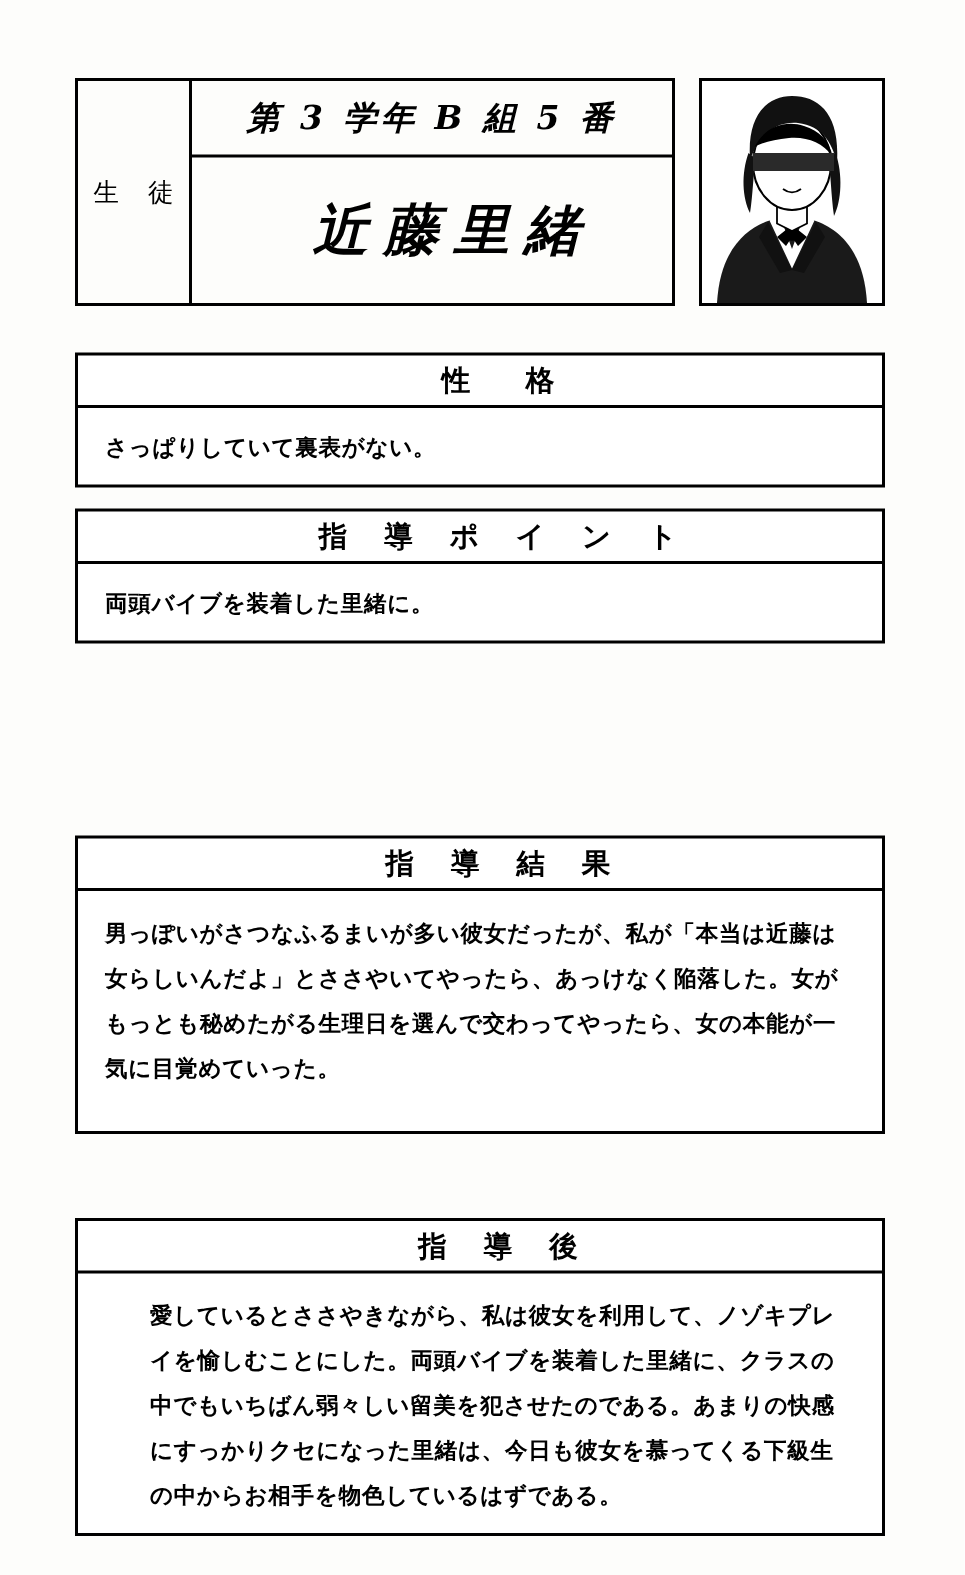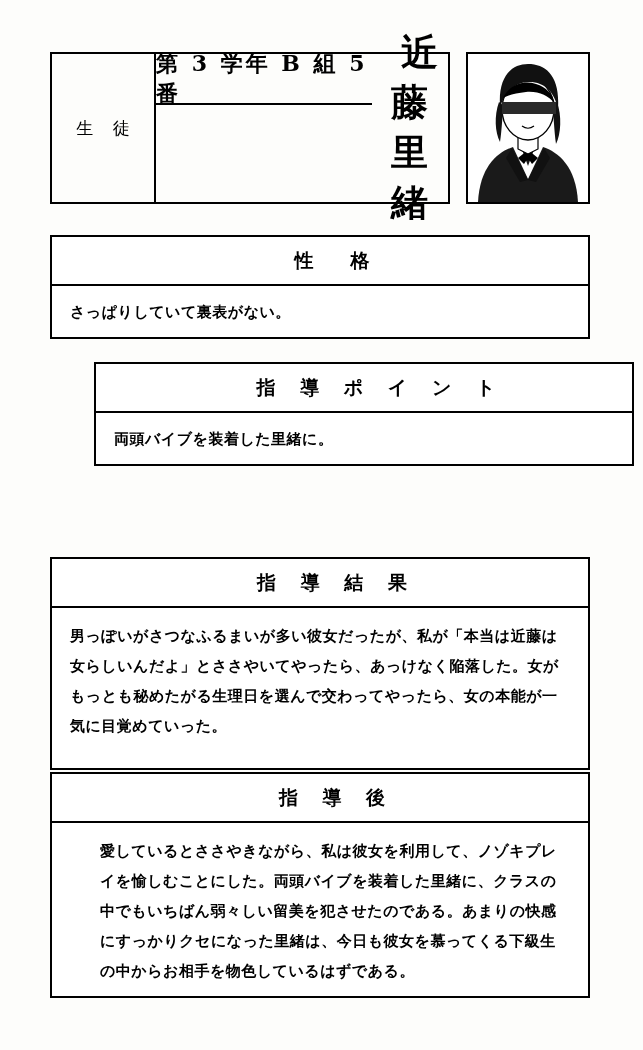--- a/index.html
+++ b/index.html
@@ -28,38 +28,39 @@
     position: absolute;
     left: 50px;
     top: 52px;
     width: 400px;
     height: 152px;
     border: 2px solid #000;
     box-sizing: border-box;
     display: flex;
   }
   .header-left {
-    width: 104px;
+    width: 76px;
     border-right: 2px solid #000;
     box-sizing: border-box;
     display: flex;
     align-items: center;
     justify-content: center;
   }
   .header-left .lbl {
     font-size: 17px;
     letter-spacing: 7px;
     text-indent: 7px;
     font-family: "DejaVu Serif", serif;
   }
   .header-right {
     flex: 1;
     display: flex;
-    flex-direction: row;
-    box-sizing: border-box;
+    flex-direction: column;
+    box-sizing: border-box;
+    font-style: italic;
   }
   .header-class {
     height: 51px;
     border-bottom: 2px solid #000;
     box-sizing: border-box;
     display: flex;
     align-items: center;
     justify-content: center;
     font-size: 22px;
     letter-spacing: 3px;
@@ -96,21 +97,21 @@
   
   .section {
     position: absolute;
     left: 50px;
     width: 540px;
     border: 2px solid #000;
     box-sizing: border-box;
     background: #fff;
   }
   .section-title {
-    height: 49px;
+    height: 35px;
     border-bottom: 2px solid #000;
     box-sizing: border-box;
     display: flex;
     align-items: center;
     justify-content: center;
     font-size: 19px;
     font-weight: bold;
     letter-spacing: 9px;
     text-indent: 9px;
     font-family: "DejaVu Serif", serif;
@@ -124,24 +125,24 @@
     letter-spacing: 0.5px;
     font-family: "DejaVu Serif", serif;
     font-weight: bold;
   }
   .section-body p {
     margin: 0;
   }
   .body-tall { min-height: 48px; }
 
   #sec-seikaku   { top: 235px; }
-  #sec-point     { top: 362px; margin-left: 44px; }
+  #sec-point     { top: 339px; }
   #sec-houhou    { top: 463px; }
   #sec-kekka     { top: 557px; }
-  #sec-go        { top: 772px; }
+  #sec-go        { top: 812px; }
 
   #sec-kekka .section-body   { min-height: 160px; line-height: 2.0; }
   #sec-go .section-body      { min-height: 165px; line-height: 2.0; padding-left: 48px; }
 </style>
 </head>
 <body>
 
 <div class="page">
 
   <div class="header">

